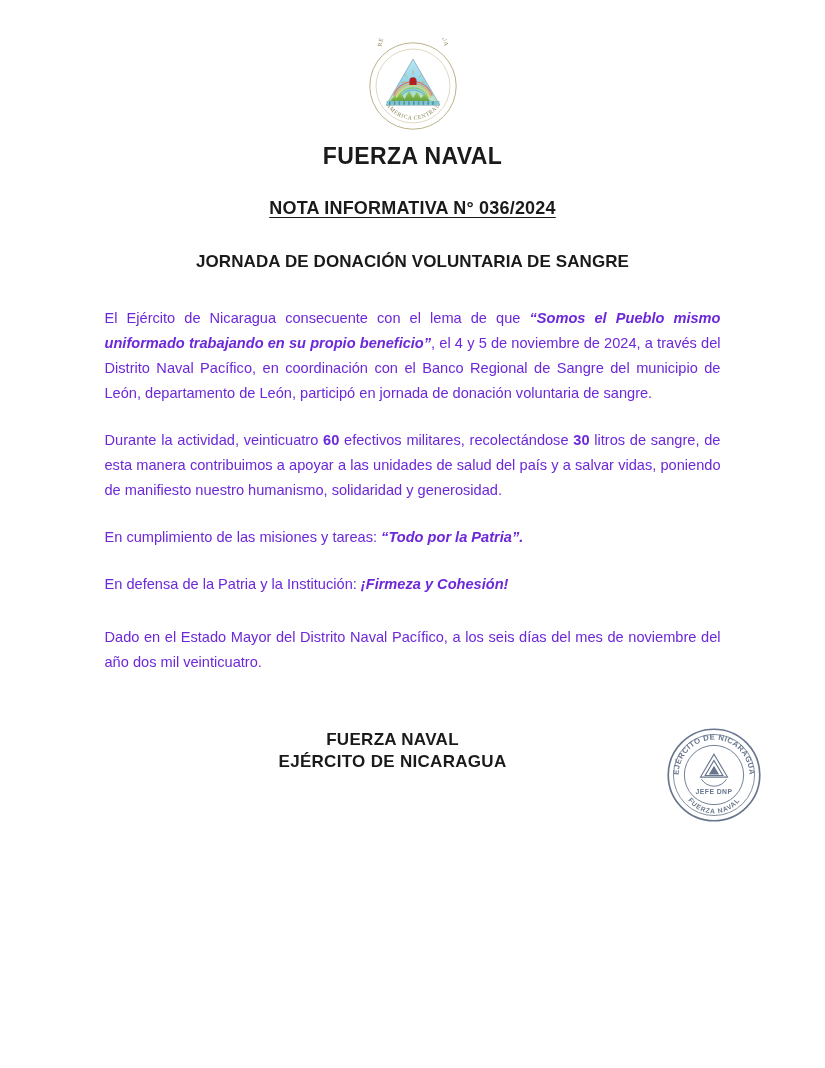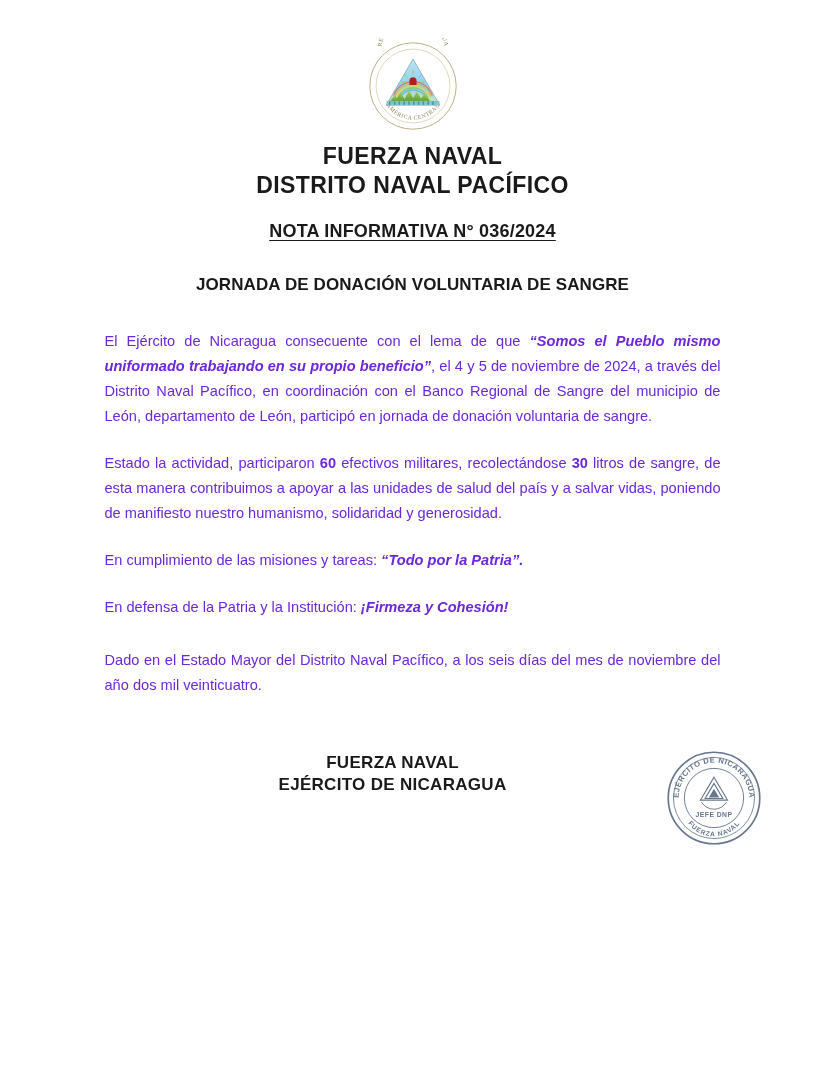--- a/index.html
+++ b/index.html
@@ -43,21 +43,21 @@
     margin-top: 8px;
   }
   .org-line {
     font-size: 23px;
     font-weight: bold;
     letter-spacing: 0.4px;
     line-height: 29px;
     color: #1a1a1a;
   }
   .nota-line {
-    margin-top: 21px;
+    margin-top: 27px;
     font-size: 18px;
     font-weight: bold;
     text-decoration: underline;
     text-underline-offset: 3px;
     letter-spacing: 0.2px;
     color: #1a1a1a;
   }
   .subject-line {
     margin-top: 33px;
     font-size: 17px;
@@ -177,30 +177,29 @@
           <line x1="43" y1="46" x2="38" y2="46"></line>
           <line x1="57" y1="46" x2="62" y2="46"></line>
         </g>
         <path d="M 46.3 49 L 46.3 44.6 a 3.7 3.7 0 0 1 7.4 0 L 53.7 49 Z" fill="#b02020"></path>
       </g>
     </svg>
   </div>
 
   <div class="heading-block">
     <div class="org-line">FUERZA NAVAL</div>
-    <div class="org-line">DISTRITO NAVAL PACÍFICO</div>
     <div class="nota-line">NOTA INFORMATIVA N° 036/2024</div>
     <div class="subject-line">JORNADA DE DONACIÓN VOLUNTARIA DE SANGRE</div>
   </div>
 
   <div class="body-block">
 
     <p class="para"><span>El Ejército de Nicaragua consecuente con el lema de que </span><span class="bi">“Somos el Pueblo mismo uniformado trabajando en su propio beneficio”</span><span>, el 4 y 5 de noviembre de 2024, a través del Distrito Naval Pacífico, en coordinación con el Banco Regional de Sangre del municipio de León, departamento de León, participó en jornada de donación voluntaria de sangre.</span></p>
 
-    <p class="para"><span>Estado la actividad, participaron </span><span class="b">60</span><span> efectivos militares, recolectándose </span><span class="b">30</span><span> litros de sangre, de esta manera contribuimos a apoyar a las unidades de salud del país y a salvar vidas, poniendo de manifiesto nuestro humanismo, solidaridad y generosidad.</span></p>
+    <p class="para"><span>Durante la actividad, veinticuatro </span><span class="b">60</span><span> efectivos militares, recolectándose </span><span class="b">30</span><span> litros de sangre, de esta manera contribuimos a apoyar a las unidades de salud del país y a salvar vidas, poniendo de manifiesto nuestro humanismo, solidaridad y generosidad.</span></p>
 
     <p class="para"><span>En cumplimiento de las misiones y tareas: </span><span class="bi">“Todo por la Patria”.</span></p>
 
     <p class="para"><span>En defensa de la Patria y la Institución: </span><span class="bi">¡Firmeza y Cohesión!</span></p>
 
     <p class="para last">Dado en el Estado Mayor del Distrito Naval Pacífico, a los seis días del mes de noviembre del año dos mil veinticuatro.</p>
 
     <div class="sign-area">
       <div class="sign-block">
         <div>FUERZA NAVAL</div>

